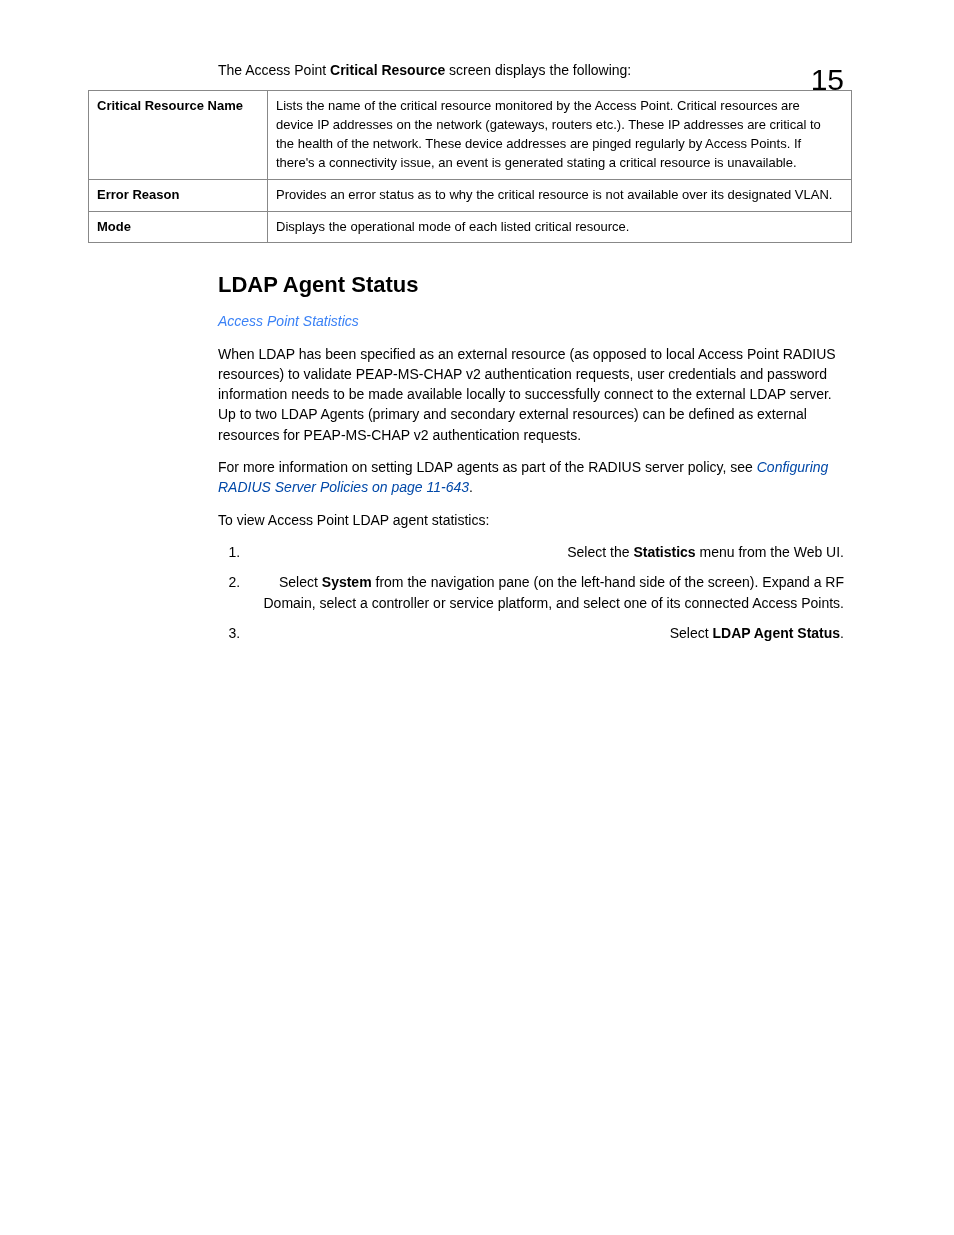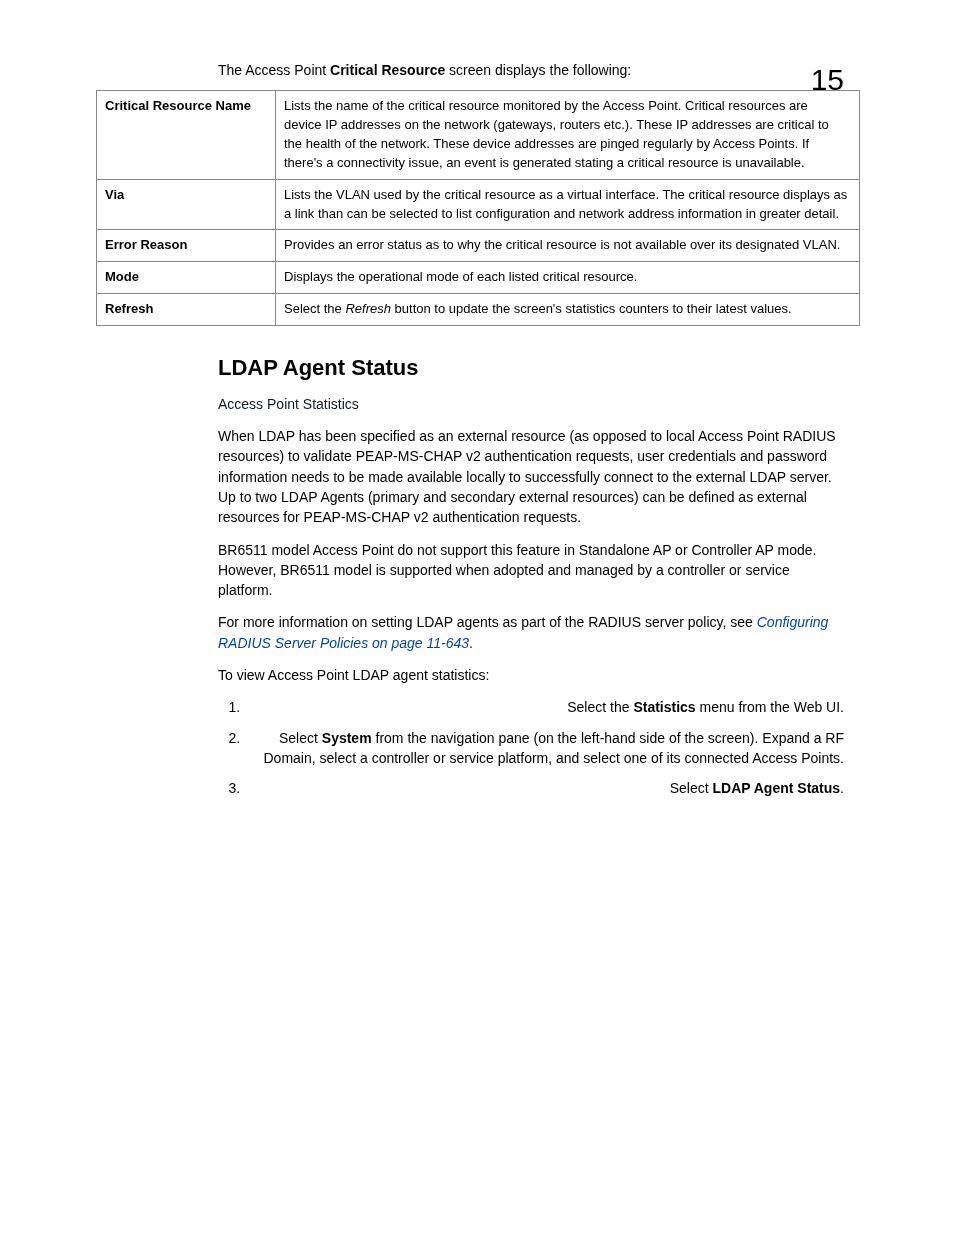--- a/index.html
+++ b/index.html
@@ -27,21 +27,21 @@
     font-family: Arial, Helvetica, sans-serif;
   }
   .intro-line {
     margin-left: 138px;
     margin-bottom: 10px;
   }
   .intro-line .bold { font-weight: 700; }
   table.def-table {
     border-collapse: collapse;
     width: 100%;
-    margin-left: 16px;
+    margin-left: 8px;
     font-size: 13px;
     border-radius: 28px;
   }
   table.def-table td {
     border: 1px solid #888;
     padding: 6px 10px 6px 8px;
     vertical-align: top;
   }
   table.def-table td.label {
     width: 160px;
@@ -52,21 +52,22 @@
     margin-left: 138px;
     margin-top: 26px;
   }
   h2.section {
     font-size: 22px;
     font-weight: 700;
     margin: 4px 0 10px 0;
     font-family: Arial, Helvetica, sans-serif;
   }
   .link {
-    color: #0f172a;
+    color: #3b82f6;
+    font-style: italic;
   }
   .link-plain {
     color: #0048a8;
     font-style: italic;
   }
   p { margin: 0 0 12px 0; }
   ol {
     margin: 0 0 12px 0;
     padding-left: 26px;
   }
@@ -87,48 +88,37 @@
     <span>The Access Point </span><span class="bold">Critical Resource</span><span> screen displays the following:</span>
   </div>
 
   <table class="def-table">
     <tbody>
         <tr>
       <td class="label">Critical Resource Name</td>
       <td>Lists the name of the critical resource monitored by the Access Point. Critical resources are device IP addresses on the network (gateways, routers etc.). These IP addresses are critical to the health of the network. These device addresses are pinged regularly by Access Points. If there's a connectivity issue, an event is generated stating a critical resource is unavailable.</td>
     </tr>
     <tr>
-      <td class="label">Via</td>
-      <td>Lists the VLAN used by the critical resource as a virtual interface. The critical resource displays as a link than can be selected to list configuration and network address information in greater detail.</td>
-    </tr>
-    <tr>
       <td class="label">Error Reason</td>
       <td>Provides an error status as to why the critical resource is not available over its designated VLAN.</td>
     </tr>
     <tr>
       <td class="label">Mode</td>
       <td>Displays the operational mode of each listed critical resource.</td>
-    </tr>
-    <tr>
-      <td class="label">Refresh</td>
-      <td>
-        <span>Select the </span><span class="ital">Refresh</span><span> button to update the screen's statistics counters to their latest values.</span>
-      </td>
     </tr>
   </tbody>
     </table>
 
   <div class="body-area">
     <h2 class="section">LDAP Agent Status</h2>
 
     <p><span class="link">Access Point Statistics</span></p>
 
     <p>When LDAP has been specified as an external resource (as opposed to local Access Point RADIUS resources) to validate PEAP-MS-CHAP v2 authentication requests, user credentials and password information needs to be made available locally to successfully connect to the external LDAP server. Up to two LDAP Agents (primary and secondary external resources) can be defined as external resources for PEAP-MS-CHAP v2 authentication requests.</p>
 
-    <p>BR6511 model Access Point do not support this feature in Standalone AP or Controller AP mode. However, BR6511 model is supported when adopted and managed by a controller or service platform.</p>
 
     <p>
       <span>For more information on setting LDAP agents as part of the RADIUS server policy, see </span><span class="link-plain">Configuring RADIUS Server Policies on page 11-643</span><span>.</span>
     </p>
 
     <p>To view Access Point LDAP agent statistics:</p>
 
     <ol>
       <li>
         <span>Select the </span><span class="bold">Statistics</span><span> menu from the Web UI.</span>

